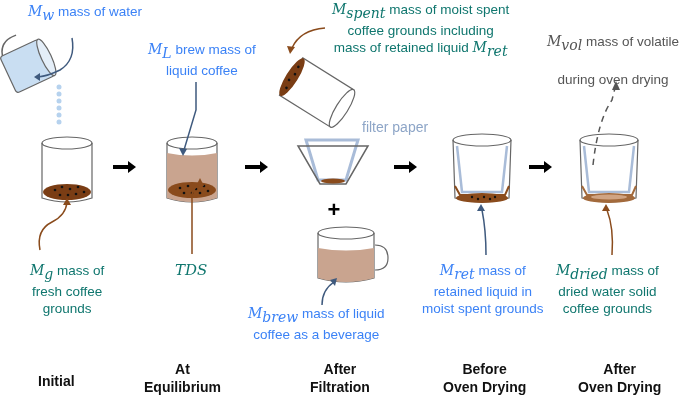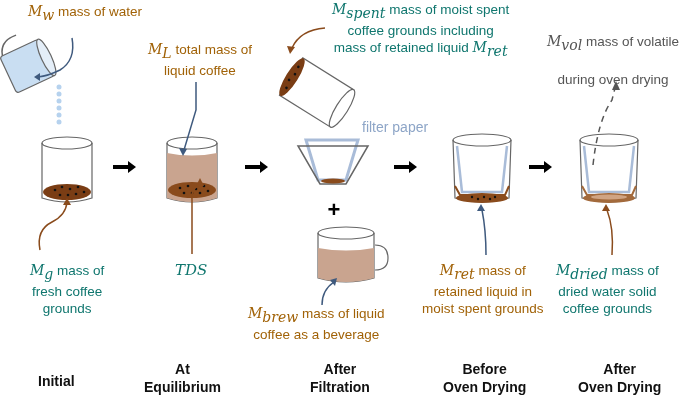--- a/index.html
+++ b/index.html
@@ -1,19 +1,19 @@
 <!DOCTYPE html>
 <html><head>
 <meta charset="utf-8">
 <style>
   html, body { margin:0; padding:0; background:#ffffff; }
   body { width:685px; height:402px; position:relative; overflow:hidden; font-family:"Liberation Sans", sans-serif; }
   #stage { position:absolute; left:0; top:0; width:685px; height:402px; }
   .lbl { position:absolute; text-align:center; font-size:13.5px; line-height:17px; white-space:nowrap; }
-  .blue { color:#a16207; }
+  .blue { color:#3b82f6; }
   .brown { color:#0f766e; }
   .gray { color:#555555; }
   .fp { color:#8da5c7; font-size:14px; }
   .sym { font-family:"DejaVu Serif", serif; font-style:italic; font-size:14px; }
   .stage-lbl { position:absolute; text-align:center; font-weight:bold; font-size:14px; line-height:18px; color:#111; white-space:nowrap; }
   svg { position:absolute; left:0; top:0; }
 </style>
 </head>
 <body>
 
@@ -145,21 +145,21 @@
   <polygon points="606,204 602,211 610,211" fill="#8a4b1c"></polygon>
 </svg>
 
 <div class="lbl blue" style="left:28px;top:3px;">
   <span class="sym">M</span><sub class="sym">w</sub>
   <span>mass of water</span>
 </div>
 
 <div class="lbl blue" style="left:148px;top:41px;">
   <span class="sym">M</span><sub class="sym">L</sub>
-  <span>total mass of</span><br>
+  <span>brew mass of</span><br>
   <span>liquid coffee</span>
 </div>
 
 <div class="lbl brown" style="left:332px;top:1px;">
   <span class="sym">M</span><sub class="sym">spent</sub>
   <span>mass of moist spent</span><br>
   <span>coffee grounds including</span><br>
   <span>mass of retained liquid</span>
   <span class="sym">M</span><sub class="sym">ret</sub>
 </div>

